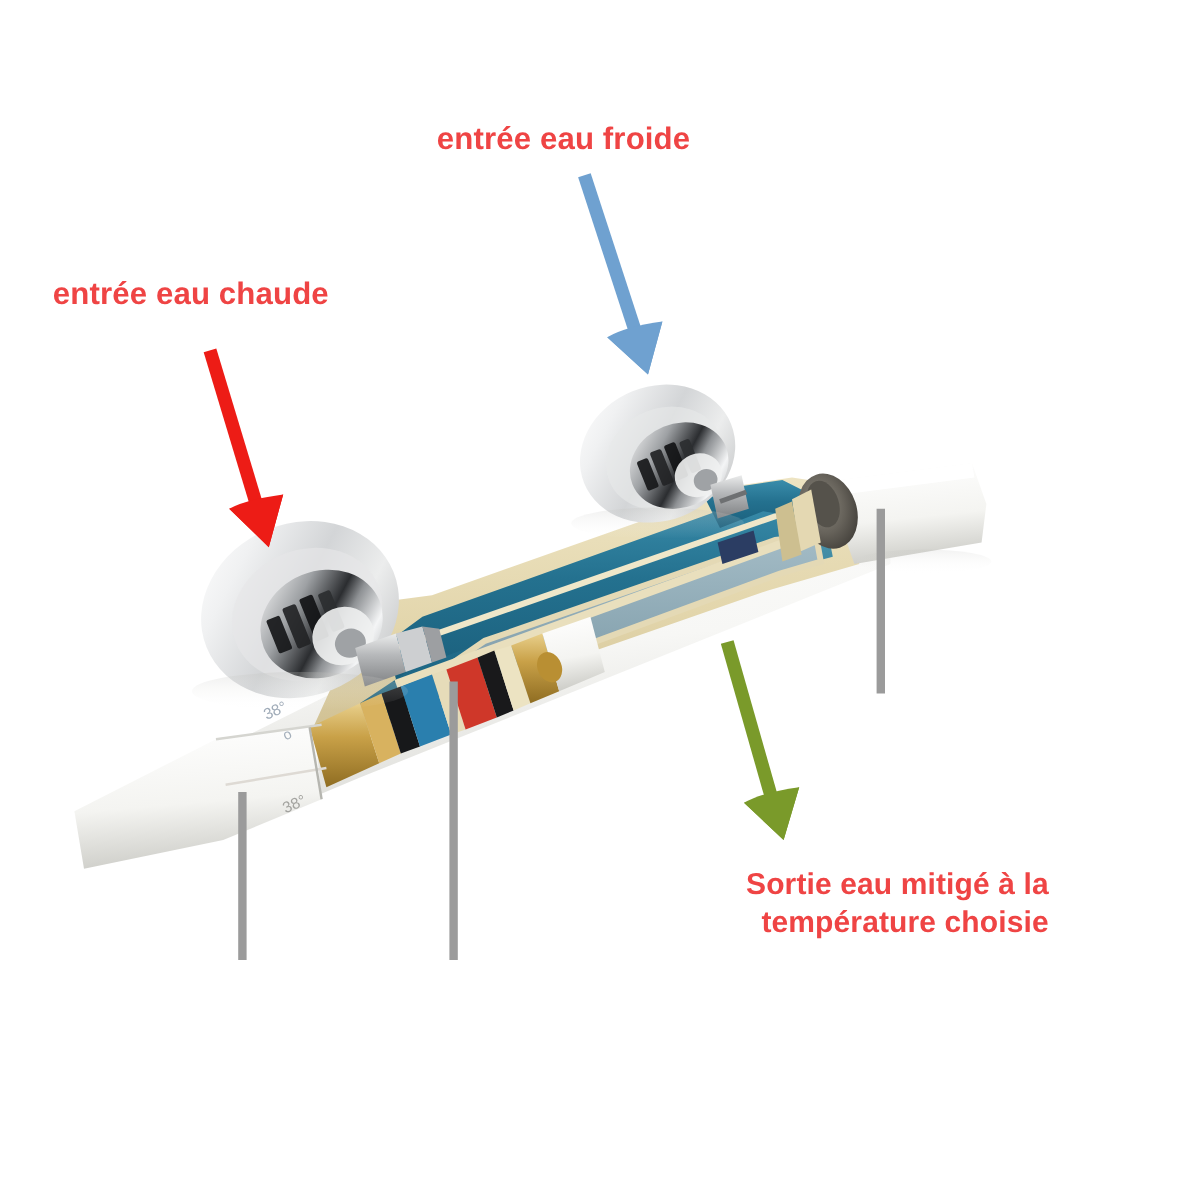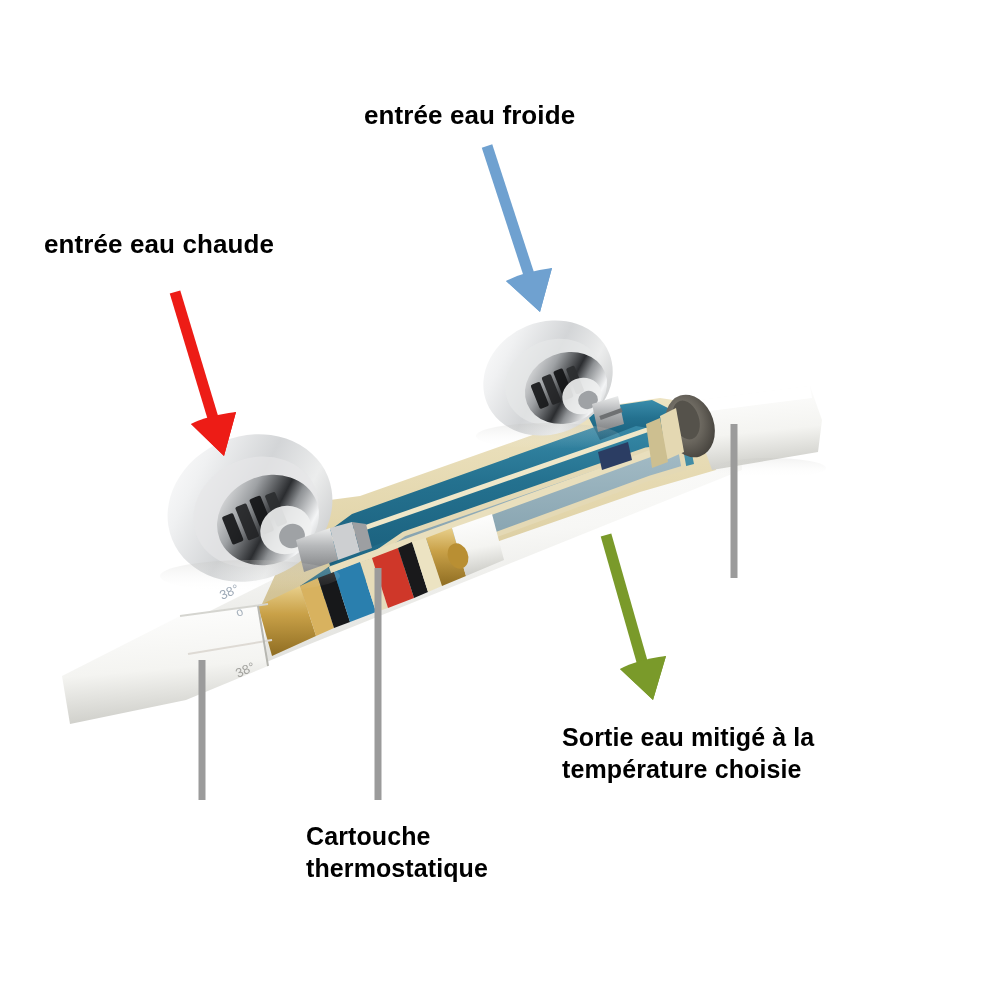--- a/index.html
+++ b/index.html
@@ -13,21 +13,21 @@
   }
   #stage {
     position: relative;
     width: 1000px;
     height: 1000px;
     background: #ffffff;
     overflow: hidden;
   }
   .label {
     position: absolute;
-    color: #000000;
+    color: #ef4444;
     font-weight: bold;
     font-size: 25px;
     line-height: 1.26;
     letter-spacing: 0.1px;
     white-space: pre-line;
     user-select: none;
   }
   .label-lg { font-size: 26px; }
 
   svg.overlay {
@@ -271,20 +271,18 @@
     <g>
       <line x1="378" y1="568" x2="378" y2="800" stroke="#9B9B9B" stroke-width="7" stroke-linecap="butt"></line>
     </g>
   </svg>
 
   <div class="label label-lg" style="left:364px; top:99px;">entrée eau froide</div>
 
   <div class="label label-lg" style="left:44px; top:228px;">entrée eau chaude</div>
 
 
-  <div class="label" style="left:562px; top:722px; width:330px;">Sortie eau mitigé à la
+  <div class="label" style="left:544px; top:722px; width:330px;text-align:right;">Sortie eau mitigé à la
 température choisie</div>
 
 
-  <div class="label" style="left:306px; top:821px; width:280px;">Cartouche
-thermostatique</div>
 
 </div>
 
 </body></html>

